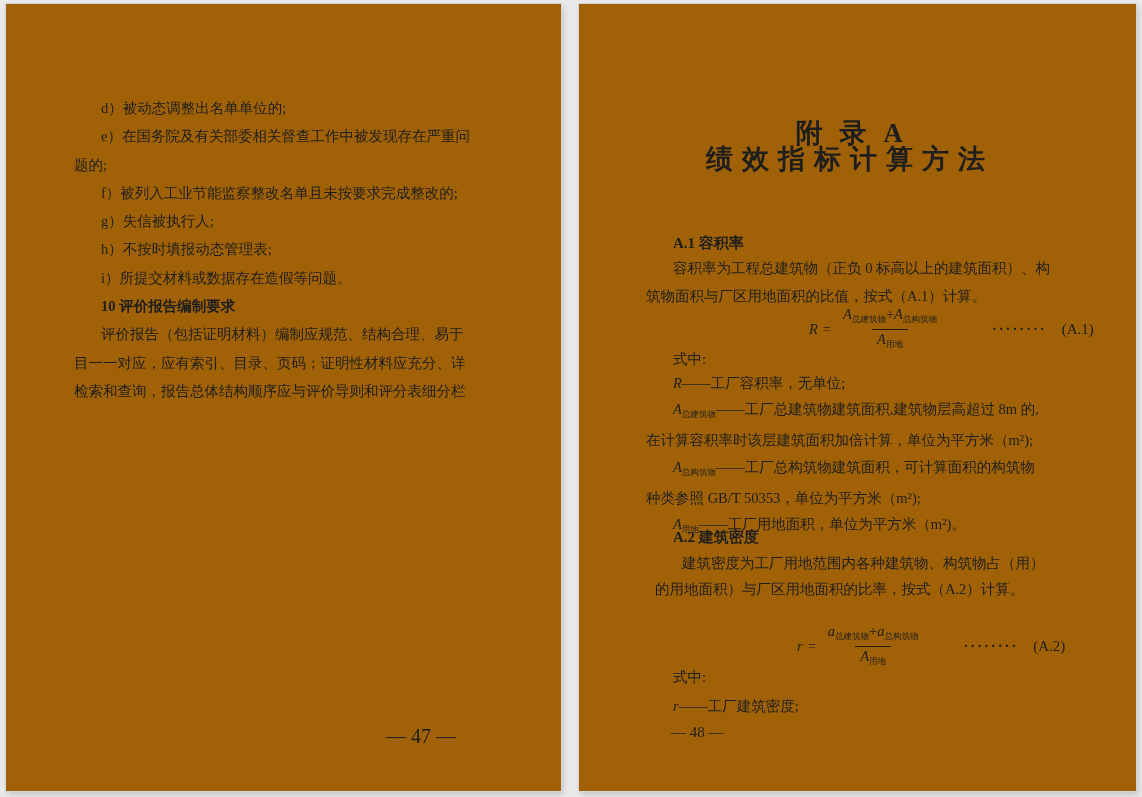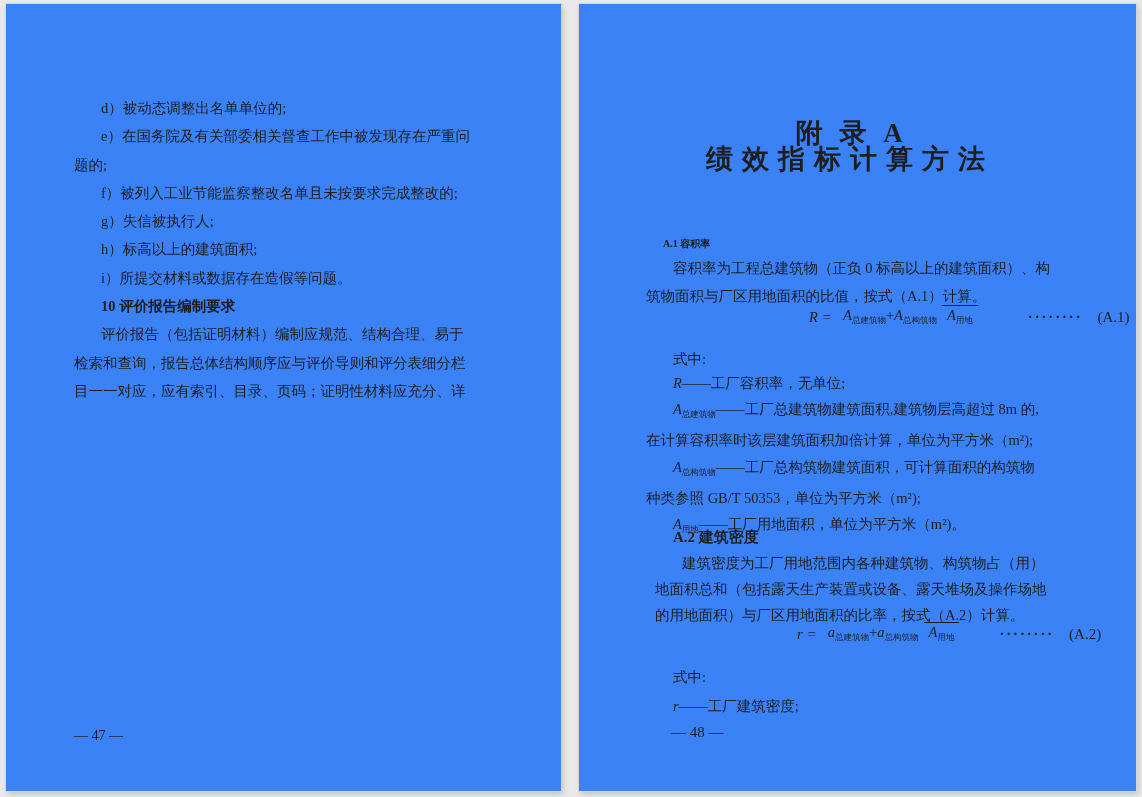--- a/index.html
+++ b/index.html
@@ -1,85 +1,85 @@
 <!DOCTYPE html>
 <html><head>
 <meta charset="utf-8">
 <style>
   html,body{margin:0;padding:0;background:#e9e9e9;}
   .canvas{
     position:relative;width:1142px;height:797px;background:#e9e9e9;overflow:hidden;
     font-family:"Liberation Serif","DejaVu Serif",serif;color:#1e1e1e;
   }
   .page{
-    position:absolute;top:4px;height:787px;background:#3b82f6;
+    position:absolute;top:4px;height:787px;background:#a16207;
     box-shadow:0 0 0 1px #d6d6d6, 2px 3px 6px rgba(0,0,0,0.18);
     font-family:Liberation Serif, serif;
   }
   .page-left{left:6px;width:555px;}
   .page-right{left:579px;width:557px;}
 
   .textcol{position:absolute;font-size:14.5px;line-height:28.3px;}
   .line{white-space:nowrap;}
   .ind{padding-left:27px;}
   .b{font-weight:bold;}
 
   
   .lp-body{left:68px;top:90px;width:392px;}
-  .lp-pagenum{left:68px;top:718px;width:382px;font-size:14px;}
+  .lp-pagenum{left:68px;top:718px;width:382px;text-align:right;font-size:20px;}
 
   
   .rp-title{
     left:85px;top:116px;width:372px;text-align:center;font-weight:bold;
     font-size:27px;line-height:26px;letter-spacing:1.5px;word-spacing:7px;
   }
   .rp-title .t3{letter-spacing:9px;}
-  .rp-h1{left:57px;top:226px;width:392px;font-size:10px;line-height:27px;}
+  .rp-h1{left:67px;top:226px;width:392px;font-size:15px;line-height:27px;}
   .rp-p1{left:67px;top:251px;width:392px;line-height:27.5px;}
   .rp-shizhong1{left:67px;top:342px;width:392px;line-height:27px;}
   .rp-defs{left:67px;top:366px;width:400px;line-height:26.2px;}
   .rp-h2{left:67px;top:520px;width:392px;font-size:15px;line-height:27px;}
   .rp-p2{left:76px;top:546px;width:392px;line-height:26px;}
   .rp-shizhong2{left:67px;top:660px;width:392px;line-height:27px;}
   .rp-rdef{left:67px;top:689px;width:392px;line-height:27px;}
   .rp-pagenum{left:67px;top:714px;width:392px;text-align:left;font-size:15px;margin-left:25px;}
 
   .fvar{font-style:italic;}
   .fsub{font-size:8.5px;letter-spacing:0;vertical-align:-3px;}
 
   .formula{position:absolute;display:flex;align-items:center;font-size:14.5px;line-height:normal;}
   .formula-a1{left:230px;top:301px;}
   .formula-a2{left:218px;top:618px;}
-  .frac{display:inline-flex;flex-direction:row;align-items:center;margin-left:7px;}
+  .frac{display:inline-flex;flex-direction:column;align-items:center;margin-left:7px;}
   .frac .num,.frac .den{padding:0 5px;line-height:19px;white-space:nowrap;}
   .frac .den{border-top:1.2px solid #1e1e1e;text-align:right;}
   .feq{margin-left:5px;}
   .fdots{letter-spacing:2px;font-weight:bold;}
   .fd1{margin-left:50px;}
   .fd2{margin-left:40px;}
   .flabel{margin-left:15px;font-size:15px;}
 </style>
 </head>
 <body>
 
 <div class="canvas">
 
   <div class="page page-left">
     <div class="textcol lp-body">
       <div class="line ind">d）被动态调整出名单单位的;</div>
       <div class="line ind">e）在国务院及有关部委相关督查工作中被发现存在严重问</div>
       <div class="line">题的;</div>
       <div class="line ind">f）被列入工业节能监察整改名单且未按要求完成整改的;</div>
       <div class="line ind">g）失信被执行人;</div>
-      <div class="line ind">h）标高以上的建筑面积;</div>
+      <div class="line ind">h）不按时填报动态管理表;</div>
       <div class="line ind">i）所提交材料或数据存在造假等问题。</div>
       <div class="line ind b">10 评价报告编制要求</div>
       <div class="line ind">评价报告（包括证明材料）编制应规范、结构合理、易于</div>
+      <div class="line">目一一对应，应有索引、目录、页码；证明性材料应充分、详</div>
       <div class="line">检索和查询，报告总体结构顺序应与评价导则和评分表细分栏</div>
-      <div class="line">目一一对应，应有索引、目录、页码；证明性材料应充分、详</div>
     </div>
     <div class="textcol lp-pagenum">— 47 —</div>
   </div>
 
   <div class="page page-right">
 
     <div class="textcol rp-title">
       <div class="line t1">附 录 A</div>
       <div class="line t3">绩效指标计算方法</div>
     </div>
@@ -116,21 +116,20 @@
       <div class="line">种类参照 GB/T 50353，单位为平方米（m²);</div>
       <div class="line ind"><span class="fvar">A</span><span class="fsub">用地</span><span>——工厂用地面积，单位为平方米（m²)。</span></div>
     </div>
 
     <div class="textcol rp-h2">
       <div class="line ind b">A.2 建筑密度</div>
     </div>
 
     <div class="textcol rp-p2">
       <div class="line ind">建筑密度为工厂用地范围内各种建筑物、构筑物占（用）</div>
-      <div class="line">地面积总和（包括露天生产装置或设备、露天堆场及操作场地</div>
       <div class="line">的用地面积）与厂区用地面积的比率，按式（A.2）计算。</div>
     </div>
 
     <div class="formula formula-a2">
       <span class="fvar">r</span>
       <span class="feq">=</span>
       <span class="frac">
         <span class="num"><span class="fvar">a</span><span class="fsub">总建筑物</span><span>+</span><span class="fvar">a</span><span class="fsub">总构筑物</span></span>
         <span class="den"><span class="fvar">A</span><span class="fsub">用地</span></span>
       </span>

